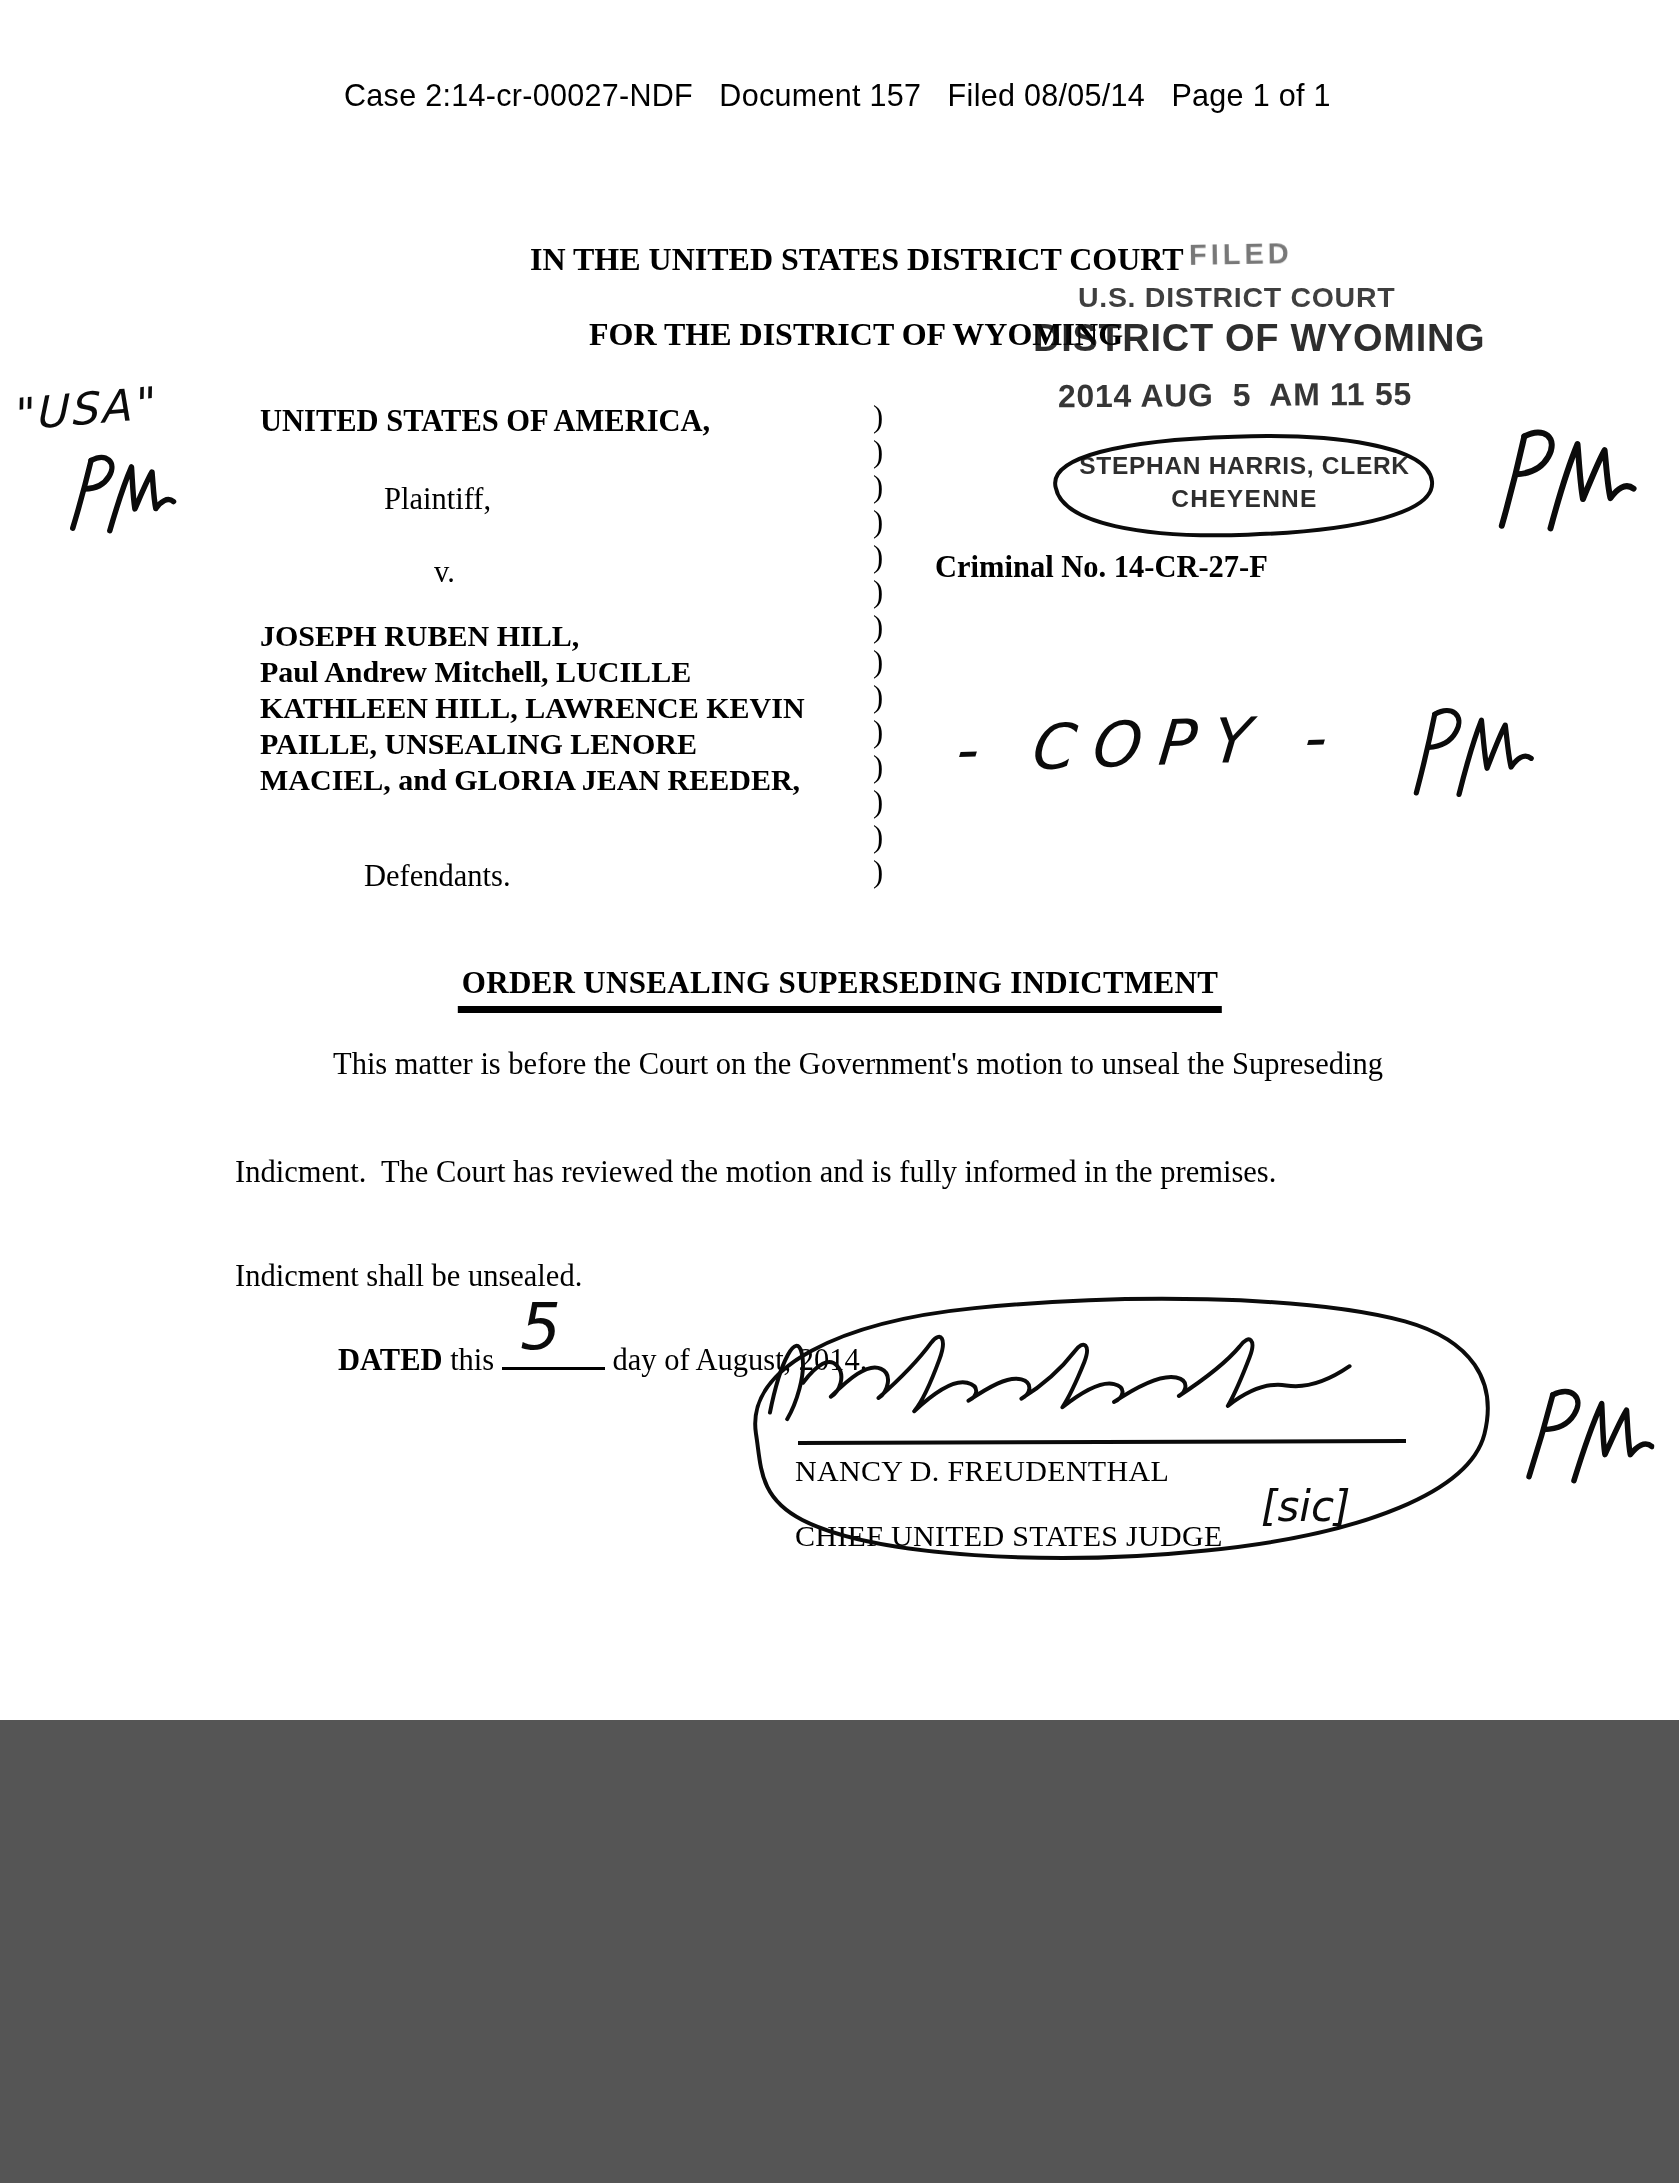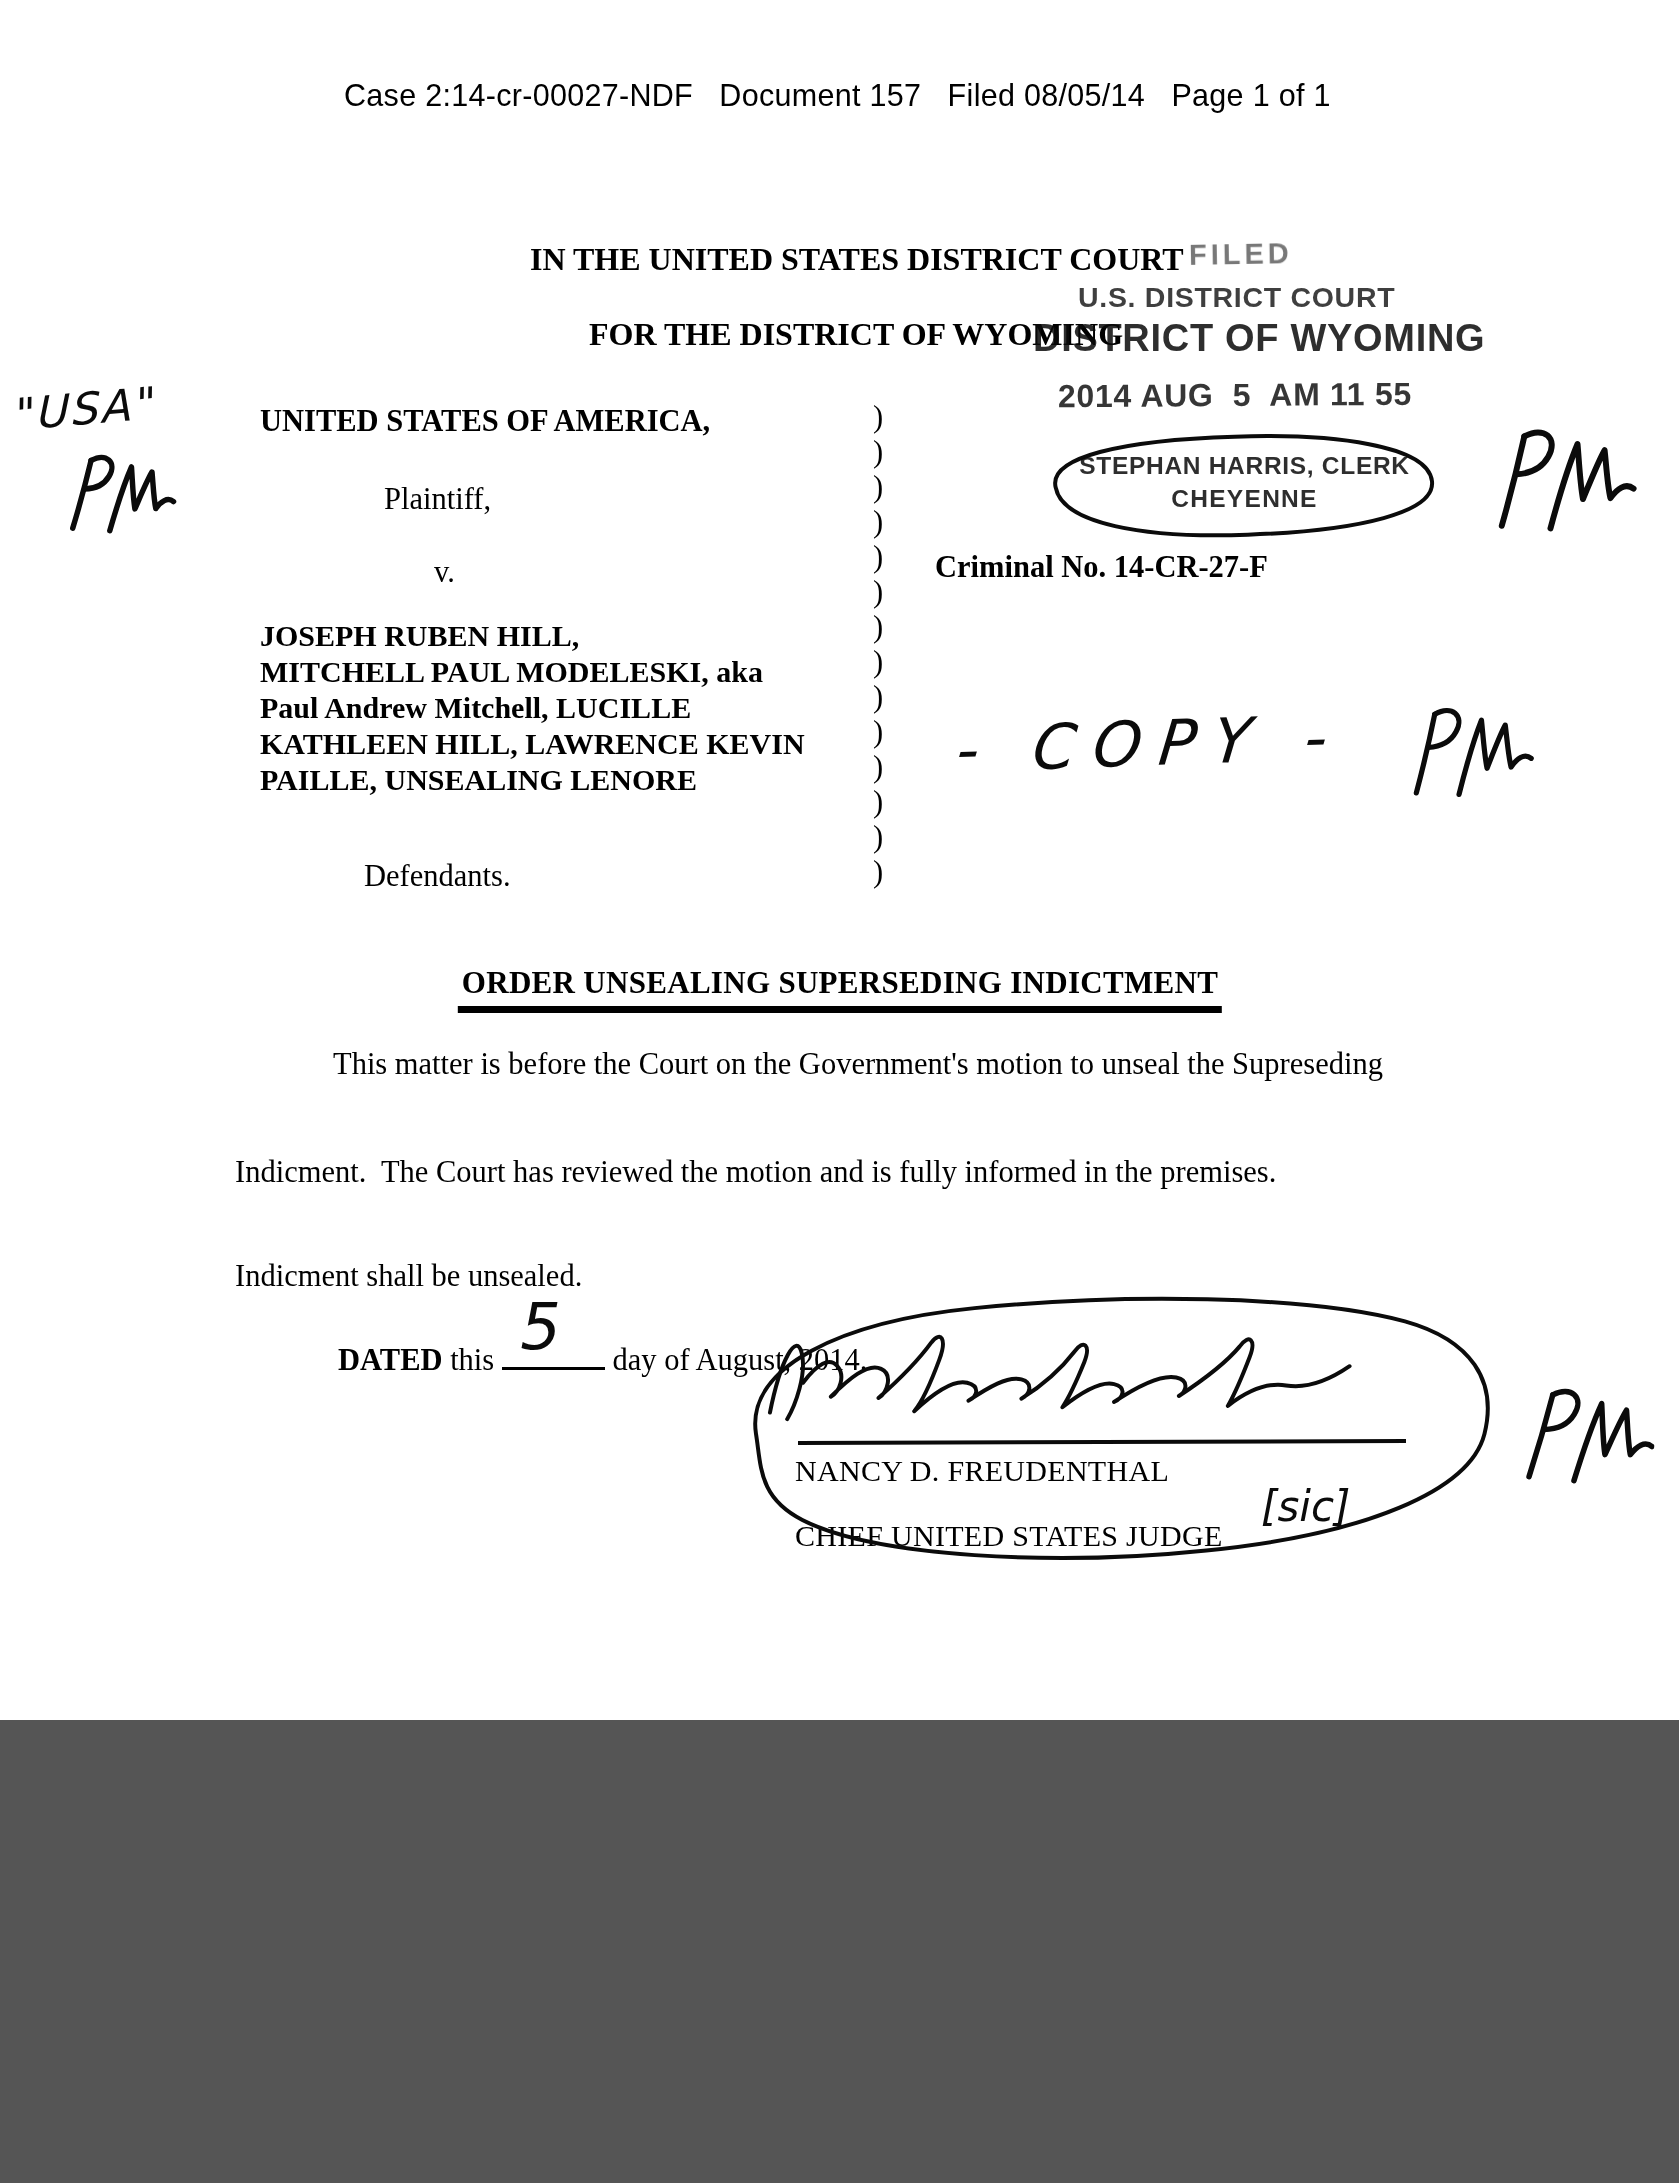--- a/index.html
+++ b/index.html
@@ -129,24 +129,24 @@
     <span>)</span>
     <span>)</span>
     <span>)</span>
   </div>
   <div class="abs serif plaintiff-label">Plaintiff,</div>
   <div class="abs serif vs">v.</div>
   <div class="abs serif bold case-number">Criminal No. 14-CR-27-F</div>
 
   <div class="abs serif defendants">
     <div>JOSEPH RUBEN HILL,</div>
-    <div>MITCHELL PAUL MODELESKI, aka</div>
     <div>Paul Andrew Mitchell, LUCILLE</div>
     <div>KATHLEEN HILL, LAWRENCE KEVIN</div>
     <div>PAILLE, UNSEALING LENORE</div>
+    <div>MACIEL, and GLORIA JEAN REEDER,</div>
   </div>
   <div class="abs serif defendants-label">Defendants.</div>
 
   <div class="abs hand copy-note">- COPY -</div>
   <svg class="abs pm-copy" width="136" height="99" viewBox="0 0 120 95">
     <g class="pm" stroke-width="5">
       <path d="M24,14 C20,38 14,68 9,90"></path>
       <path d="M24,14 C40,4 53,14 45,30 C40,40 30,45 19,46"></path>
       <path d="M50,90 C56,62 64,32 69,18 C71,32 73,52 76,64 C81,50 87,32 92,22 C94,34 96,52 99,62 C104,54 111,48 118,53"></path>
     </g>

